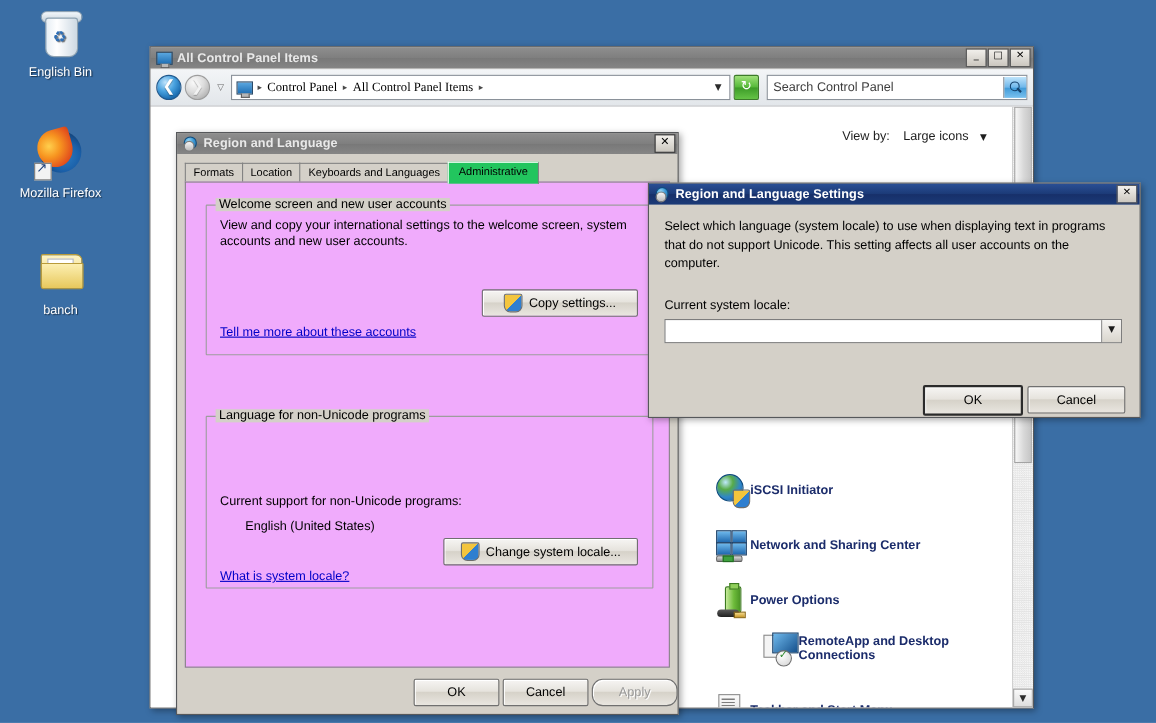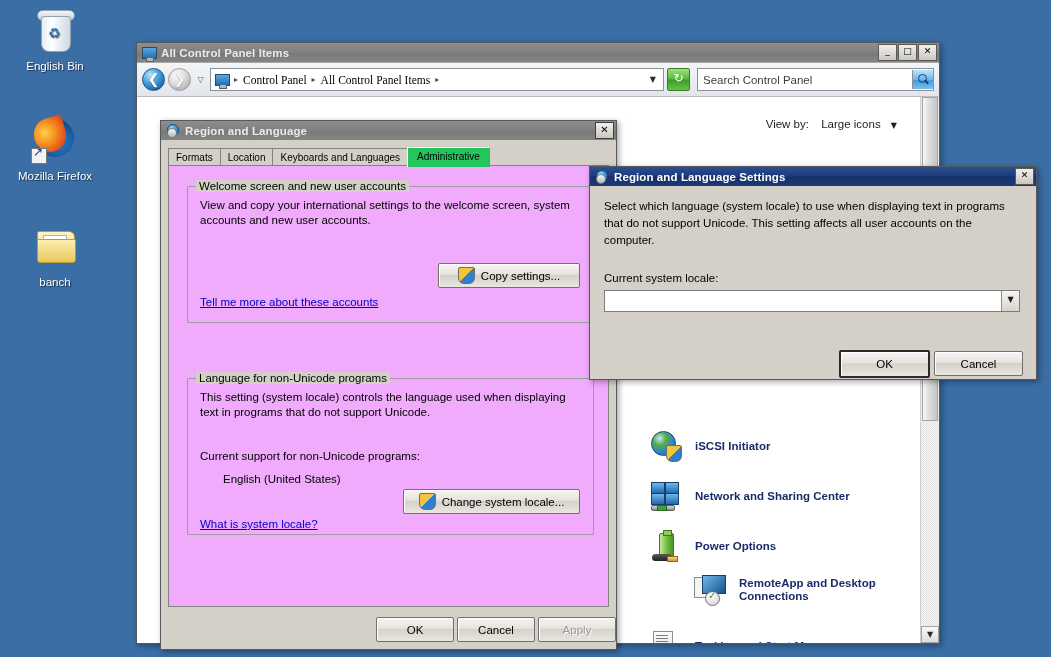--- a/index.html
+++ b/index.html
@@ -323,21 +323,20 @@
   .viewby .vb-caret { font-size: 8px; margin-left: 7px; font-family: "DejaVu Sans", sans-serif; }
 
   .cp-list {
     position: absolute;
     left: 0; right: 18px; top: 0; bottom: 0;
   }
   .cp-item {
     position: absolute;
     display: flex;
     align-items: center;
-    gap: 13px;
     cursor: default;
   }
   .cp-label {
     color: #1b2c6b;
     font-weight: bold;
     font-size: 11.5px;
     line-height: 13px;
     max-width: 190px;
   }
   .cp-ico { width: 32px; height: 32px; position: relative; flex: 0 0 32px; }
@@ -522,21 +521,21 @@
     text-align: center;
     color: #000;
     cursor: default;
     box-shadow: inset 1px 1px 0 #ffffff;
     display: flex;
     align-items: center;
     justify-content: center;
     gap: 6px;
     user-select: none;
   }
-  .btn.disabled { color: #9a9a9a; text-shadow: 1px 1px 0 #ffffff; }
+  .btn.disabled { color: #9a9a9a; text-shadow: 1px 1px 0 #ffffff; border-radius: 10px; }
   .btn.default { border: 2px solid #2b2b2b; }
   .shield-sm {
     width: 15px; height: 15px;
     background: linear-gradient(135deg, #f3c53d 50%, #2f7fd0 50%);
     border: 1px solid #6d6d6d;
     border-radius: 2px 2px 6px 6px;
     flex: 0 0 15px;
   }
   .link {
     color: #0000c8;
@@ -760,21 +759,20 @@
       <div class="gb-body">View and copy your international settings to the welcome screen, system accounts and new user accounts.</div>
       <div class="btn" style="position:absolute; right:13px; top:76px; width:140px; height:23px;">
         <span class="shield-sm"></span>
         <span>Copy settings...</span>
       </div>
       <span class="link" style="position:absolute; left:12px; top:109px;">Tell me more about these accounts</span>
     </div>
 
     <div class="groupbox" style="left:18px; top:172px; right:14px; height:155px;margin-top:40px;">
       <span class="gb-title">Language for non-Unicode programs</span>
-      <div class="gb-body">This setting (system locale) controls the language used when displaying text in programs that do not support Unicode.</div>
       <div style="position:absolute; left:12px; top:71px; font-size:11.5px;">Current support for non-Unicode programs:</div>
       <div style="position:absolute; left:35px; top:94px; font-size:11.5px;">English (United States)</div>
       <div class="btn" style="position:absolute; right:13px; top:110px; width:175px; height:23px;">
         <span class="shield-sm"></span>
         <span>Change system locale...</span>
       </div>
       <span class="link" style="position:absolute; left:12px; top:139px;">What is system locale?</span>
     </div>
 
   </div>

